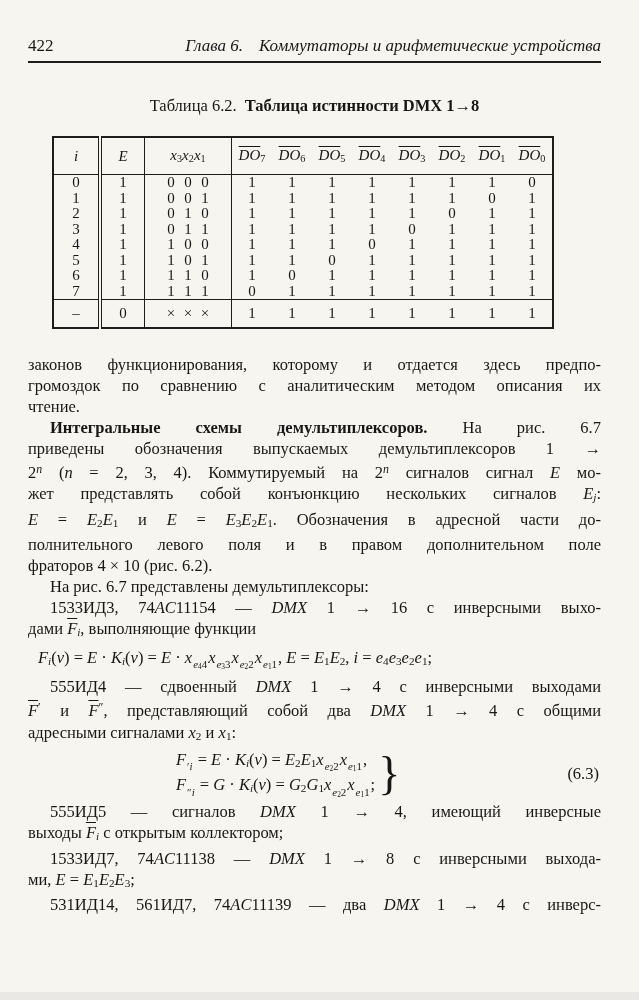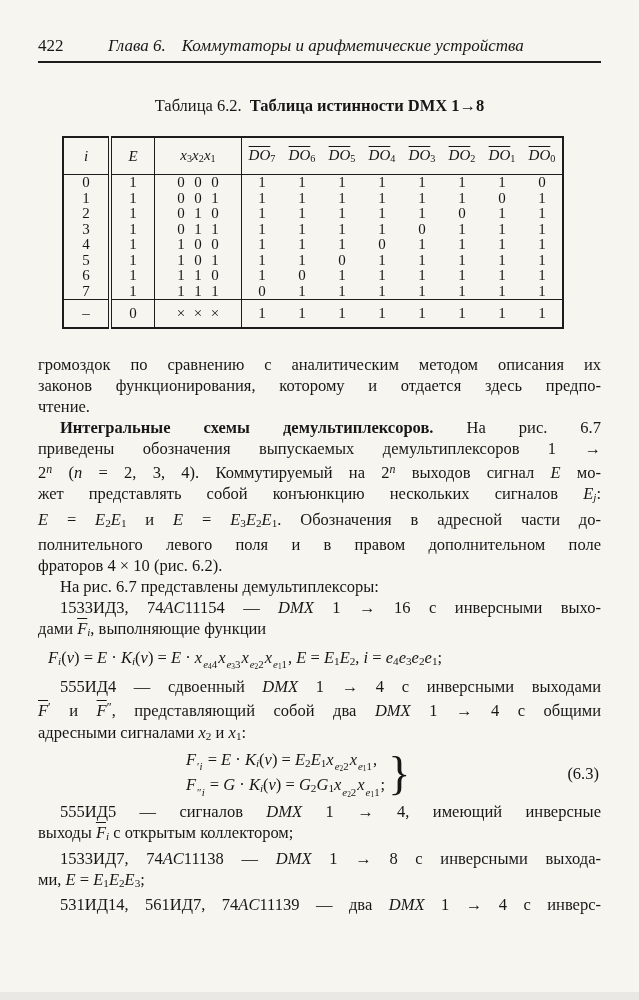--- a/index.html
+++ b/index.html
@@ -1,22 +1,22 @@
 <!DOCTYPE html>
 <html><head>
 <meta charset="utf-8">
 <style>
   html,body{margin:0;padding:0;background:#e9e8e4;}
   .page{position:relative;width:639px;height:992px;margin:0;background:#f6f5f0;color:#171717;
         font-family:"Liberation Serif","DejaVu Serif",serif;box-sizing:border-box;
-        padding:36px 38px 0 38px;overflow:hidden;}
+        padding:36px 38px 0 28px;overflow:hidden;}
   
   .hdr{display:flex;align-items:baseline;border-bottom:2.5px solid #1c1c1c;padding-bottom:5px;font-size:17px;}
   .hdr .num{width:70px;}
-  .hdr .chap{flex:1;text-align:left;font-style:italic;}
+  .hdr .chap{flex:1;text-align:right;font-style:italic;}
   .chap .lbl{margin-right:16px;}
   
   .cap{margin-top:33px;text-align:center;font-size:16.5px;}
   .cap .pref{margin-right:8px;}
   .cap .ttl{font-weight:700;}
   
   table.tt{border-collapse:collapse;margin:20px 0 0 24px;border:2.2px solid #1c1c1c;font-size:15px;table-layout:fixed;}
   .tt th{font-weight:400;padding:0;}
   .tt tr.head th{border-bottom:1.7px solid #1c1c1c;height:36px;}
   .tt td{padding:0;height:15.5px;line-height:15px;}
@@ -191,28 +191,28 @@
           <td class="co">1</td>
           <td class="co">1</td>
           <td class="co">1</td>
           <td class="co">1</td>
         </tr>
       </tbody>
   </table>
 
   <div class="bodytext" id="body-text">
       <div>
+        <div class="line jl"><span>законов функционирования, которому и отдается здесь предпо-</span></div>
         <div class="line jl"><span>громоздок по сравнению с аналитическим методом описания их</span></div>
-        <div class="line jl"><span>законов функционирования, которому и отдается здесь предпо-</span></div>
         <div class="line"><span>чтение.</span></div>
       </div>
       <div>
         <div class="line ind jl"><span class="b">Интегральные схемы демультиплексоров.</span><span> На рис. 6.7</span></div>
         <div class="line jl"><span>приведены обозначения выпускаемых демультиплексоров 1 →</span></div>
-        <div class="line jl"><span>2</span><span class="sp i">n</span><span> (</span><span class="i">n</span><span> = 2, 3, 4). Коммутируемый на 2</span><span class="sp i">n</span><span> выходов сигнал </span><span class="i">E</span><span> мо-</span></div>
+        <div class="line jl"><span>2</span><span class="sp i">n</span><span> (</span><span class="i">n</span><span> = 2, 3, 4). Коммутируемый на 2</span><span class="sp i">n</span><span> сигналов сигнал </span><span class="i">E</span><span> мо-</span></div>
         <div class="line jl"><span>жет представлять собой конъюнкцию нескольких сигналов </span><span class="i">E</span><span class="sb i">j</span><span>:</span></div>
         <div class="line jl"><span class="i">E</span><span> = </span><span class="i">E</span><span class="sb">2</span><span class="i">E</span><span class="sb">1</span><span> и </span><span class="i">E</span><span> = </span><span class="i">E</span><span class="sb">3</span><span class="i">E</span><span class="sb">2</span><span class="i">E</span><span class="sb">1</span><span>. Обозначения в адресной части до-</span></div>
         <div class="line jl"><span>полнительного левого поля и в правом дополнительном поле</span></div>
         <div class="line"><span>фраторов 4 × 10 (рис. 6.2).</span></div>
       </div>
       <div>
         <div class="line ind"><span>На рис. 6.7 представлены демультиплексоры:</span></div>
       </div>
       <div>
         <div class="line ind jl"><span>1533ИД3, 74</span><span class="i">AC</span><span>11154 — </span><span class="i">DMX</span><span> 1 → 16 с инверсными выхо-</span></div>

